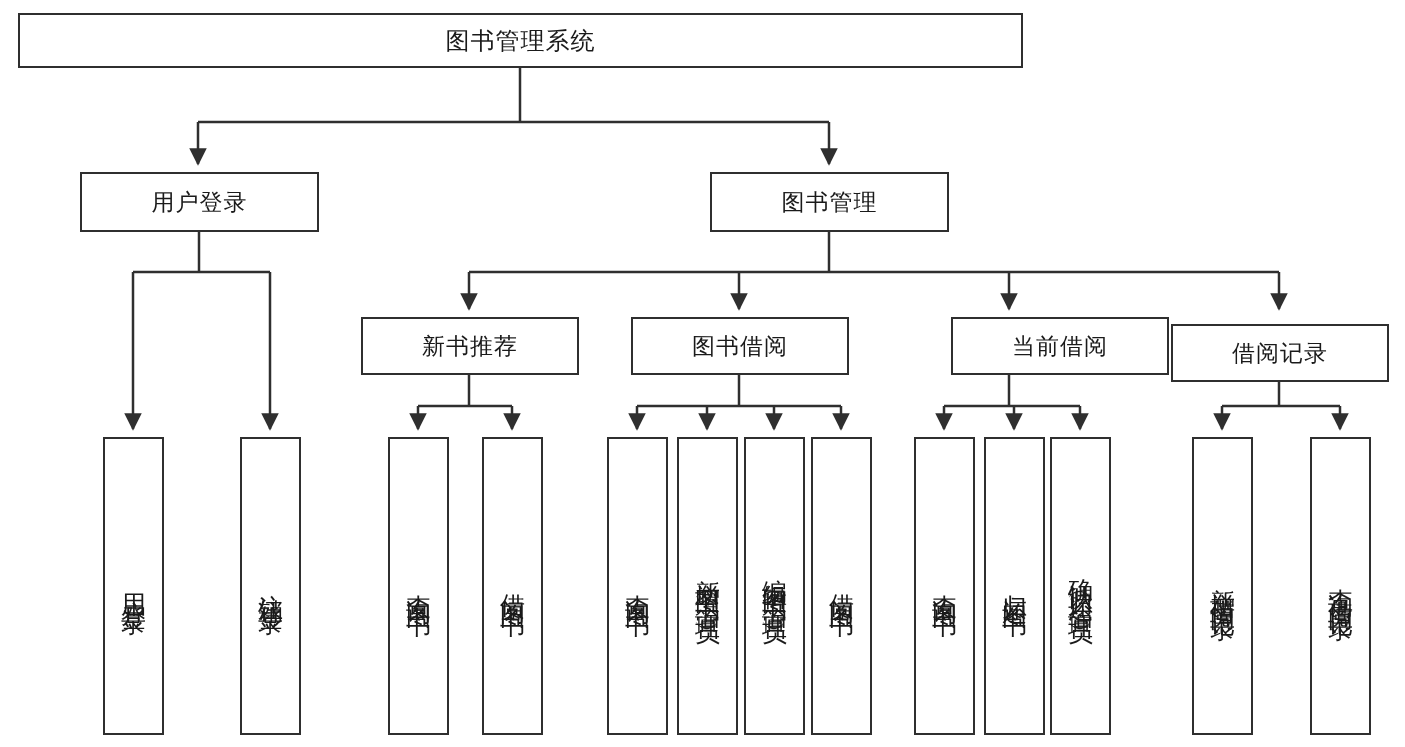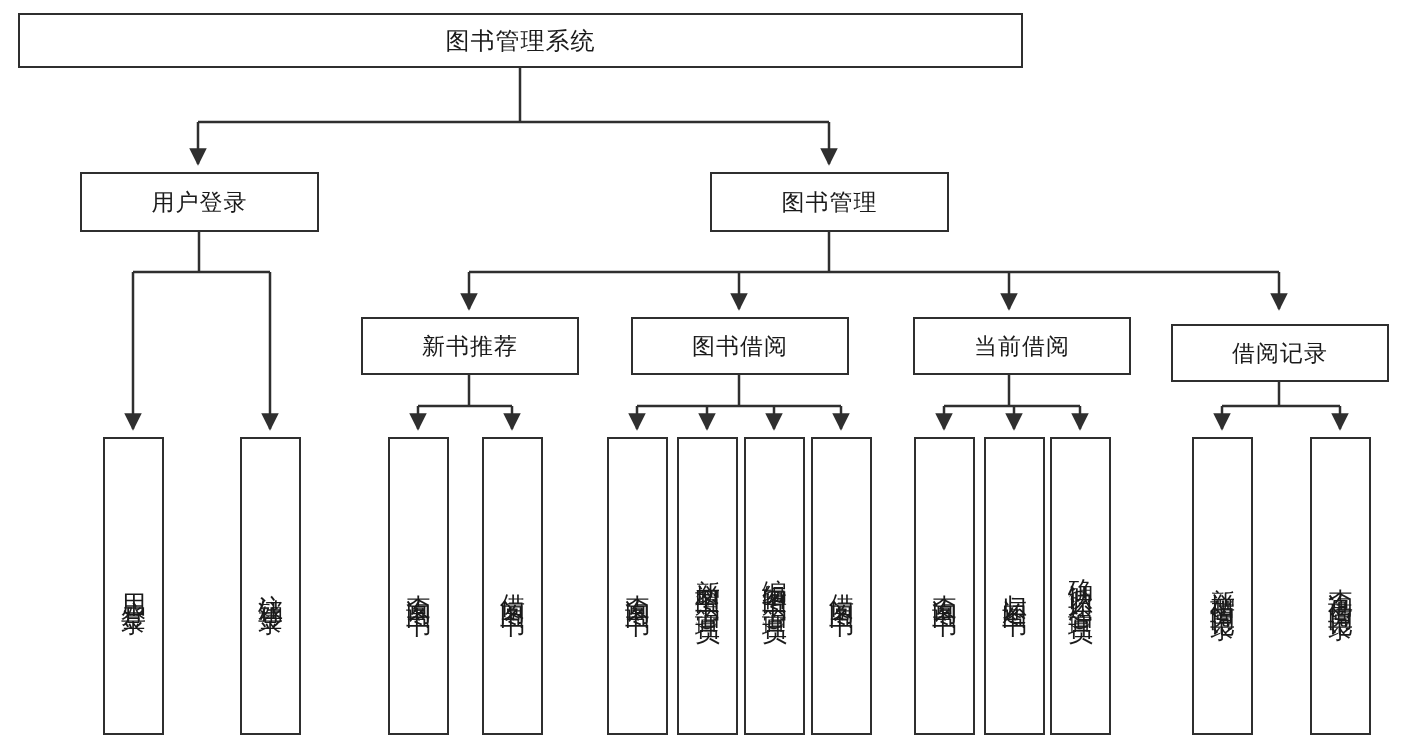--- a/index.html
+++ b/index.html
@@ -135,21 +135,21 @@
   <div class="node horiz" style="left:361px; top:317px; width:218px; height:58px;">
     <span class="label">新书推荐</span>
   </div>
 
   <div class="node horiz" style="left:710px; top:172px; width:239px; height:60px;">
     <span class="label">图书管理</span>
   </div>
   <div class="node horiz" style="left:631px; top:317px; width:218px; height:58px;">
     <span class="label">图书借阅</span>
   </div>
-  <div class="node horiz" style="left:913px; top:317px; width:218px; height:58px;">
+  <div class="node horiz" style="left:951px; top:317px; width:218px; height:58px;">
     <span class="label">当前借阅</span>
   </div>
   <div class="node horiz" style="left:1171px; top:317px; width:218px; height:58px;margin-top:7px;">
     <span class="label">借阅记录</span>
   </div>
 
   <div class="node vert" style="left:103px; top:437px; width:61px; height:298px;">
     <span class="label">用户登录</span>
   </div>
   <div class="node vert" style="left:240px; top:437px; width:61px; height:298px;">

